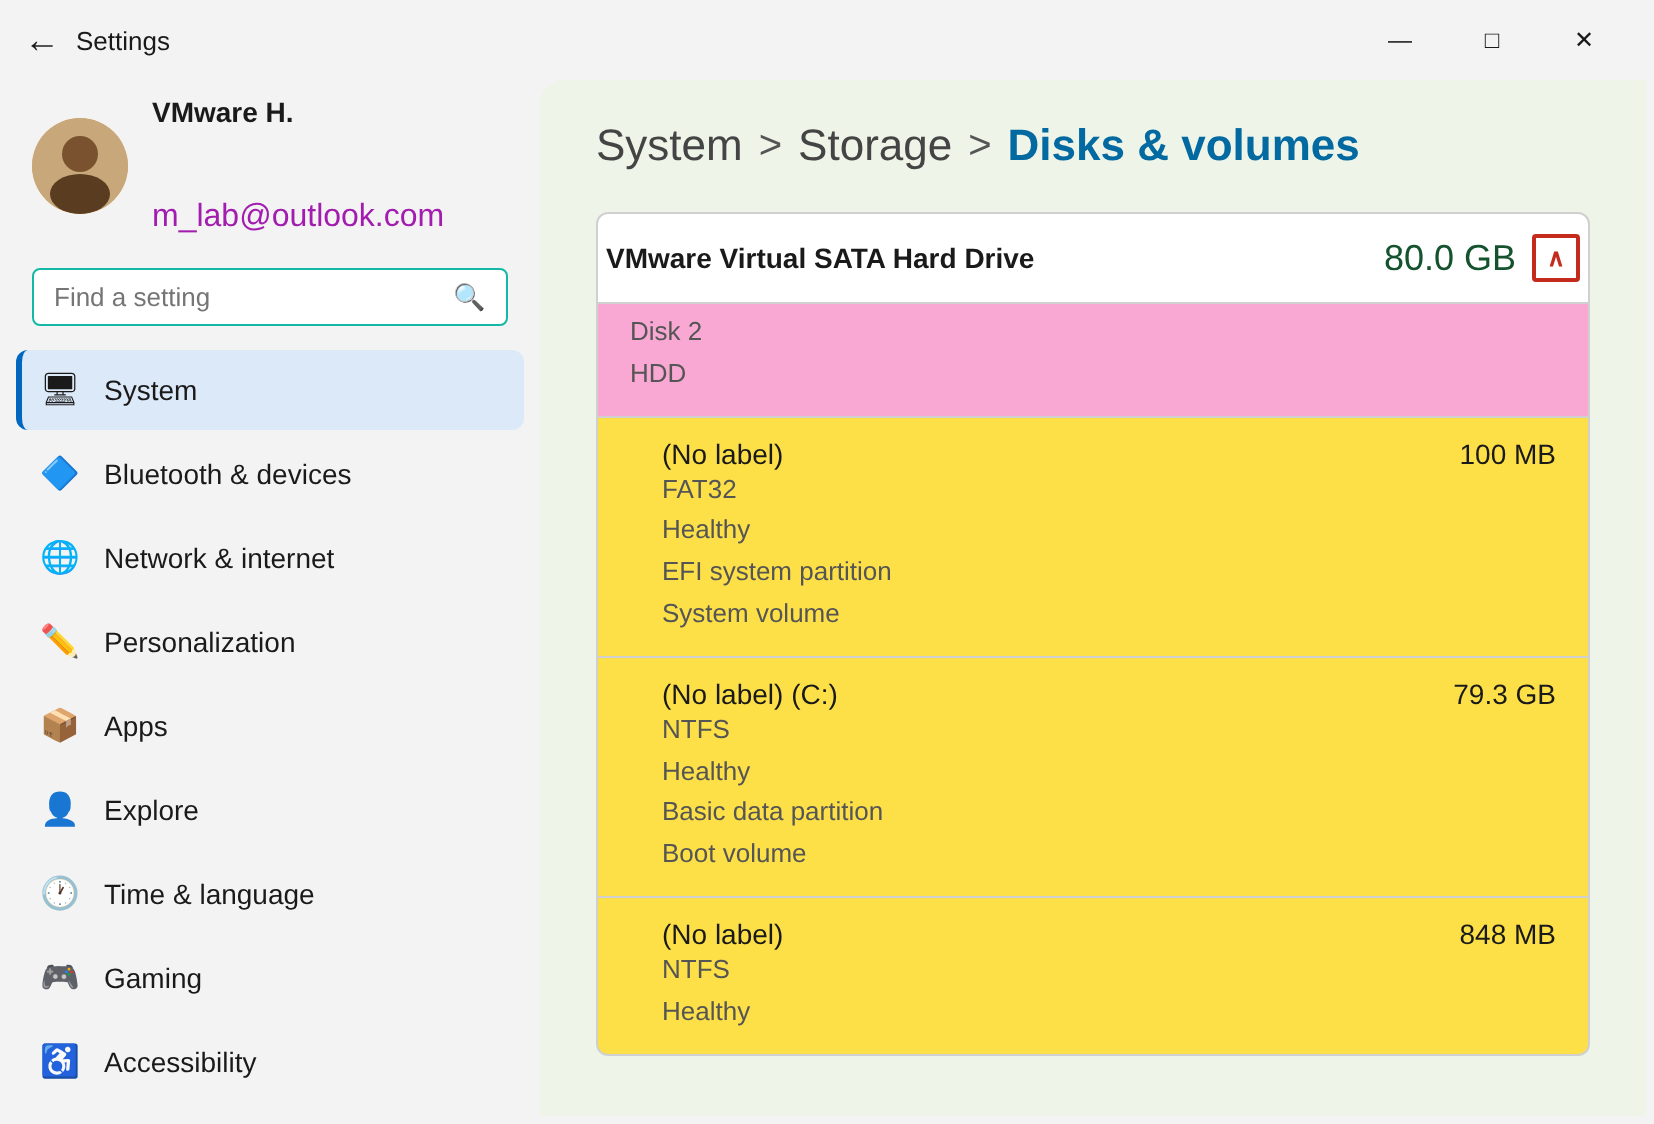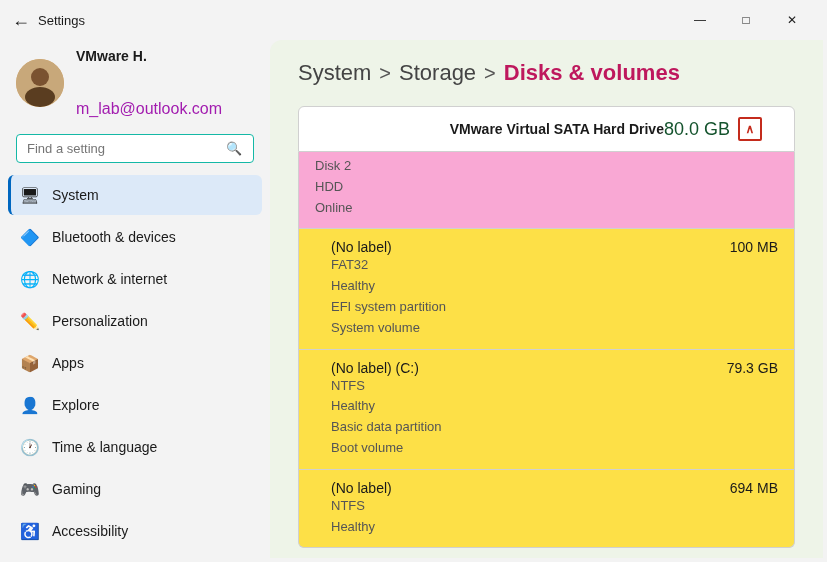--- a/index.html
+++ b/index.html
@@ -156,38 +156,38 @@
       gap: 8px;
       margin-bottom: 20px;
     }
     .breadcrumb-item {
       font-size: 22px;
       color: #444;
       font-weight: 400;
     }
     .breadcrumb-item.active {
       font-size: 22px;
-      color: #be185d;
+      color: #0369a1;
       font-weight: 600;
     }
     .breadcrumb-sep { font-size: 20px; color: #555; }
 
     
     .disk-section {
       background: transparent;
       margin-bottom: 4px;
     }
 
     .disk-header {
       display: flex;
       align-items: center;
-      justify-content: flex-end;
+      justify-content: space-between;
       background: white;
       border-radius: 6px 6px 0 0;
-      padding: 10px 32px;
+      padding: 10px 4px;
       border: 1px solid #d0d0d0;
     }
     .disk-name { font-size: 14px; font-weight: 600; color: #1a1a1a; }
     .disk-size-row { display: flex; align-items: center; gap: 8px; }
     .disk-size { font-size: 18px; color: #14532d; }
 
     .collapse-btn {
       width: 24px;
       height: 24px;
       border: 2px solid #c42b1c;
@@ -356,21 +356,20 @@
         <span class="disk-name">VMware Virtual SATA Hard Drive</span>
         <div class="disk-size-row">
           <span class="disk-size">80.0 GB</span>
           <button class="collapse-btn">∧</button>
         </div>
       </div>
 
       <div class="disk-meta">
         <div class="disk-meta-line">Disk 2</div>
         <div class="disk-meta-line">HDD</div>
-        <div class="disk-meta-line">Online</div>
       </div>
 
       <div class="partition">
         <div class="partition-header">
           <span class="partition-name">(No label)</span>
           <span class="partition-size">100 MB</span>
         </div>
         <div class="partition-detail">FAT32</div>
         <div class="partition-detail">Healthy</div>
         <div class="partition-detail">EFI system partition</div>
@@ -384,21 +383,21 @@
         </div>
         <div class="partition-detail">NTFS</div>
         <div class="partition-detail">Healthy</div>
         <div class="partition-detail">Basic data partition</div>
         <div class="partition-detail">Boot volume</div>
       </div>
 
       <div class="partition" style="border-radius: 0 0 6px 6px; margin-bottom: 0;">
         <div class="partition-header">
           <span class="partition-name">(No label)</span>
-          <span class="partition-size">694 MB</span>
+          <span class="partition-size">848 MB</span>
         </div>
         <div class="partition-detail">NTFS</div>
         <div class="partition-detail">Healthy</div>
 
       </div>
 
     </div>
   </div>
 </div>
 

